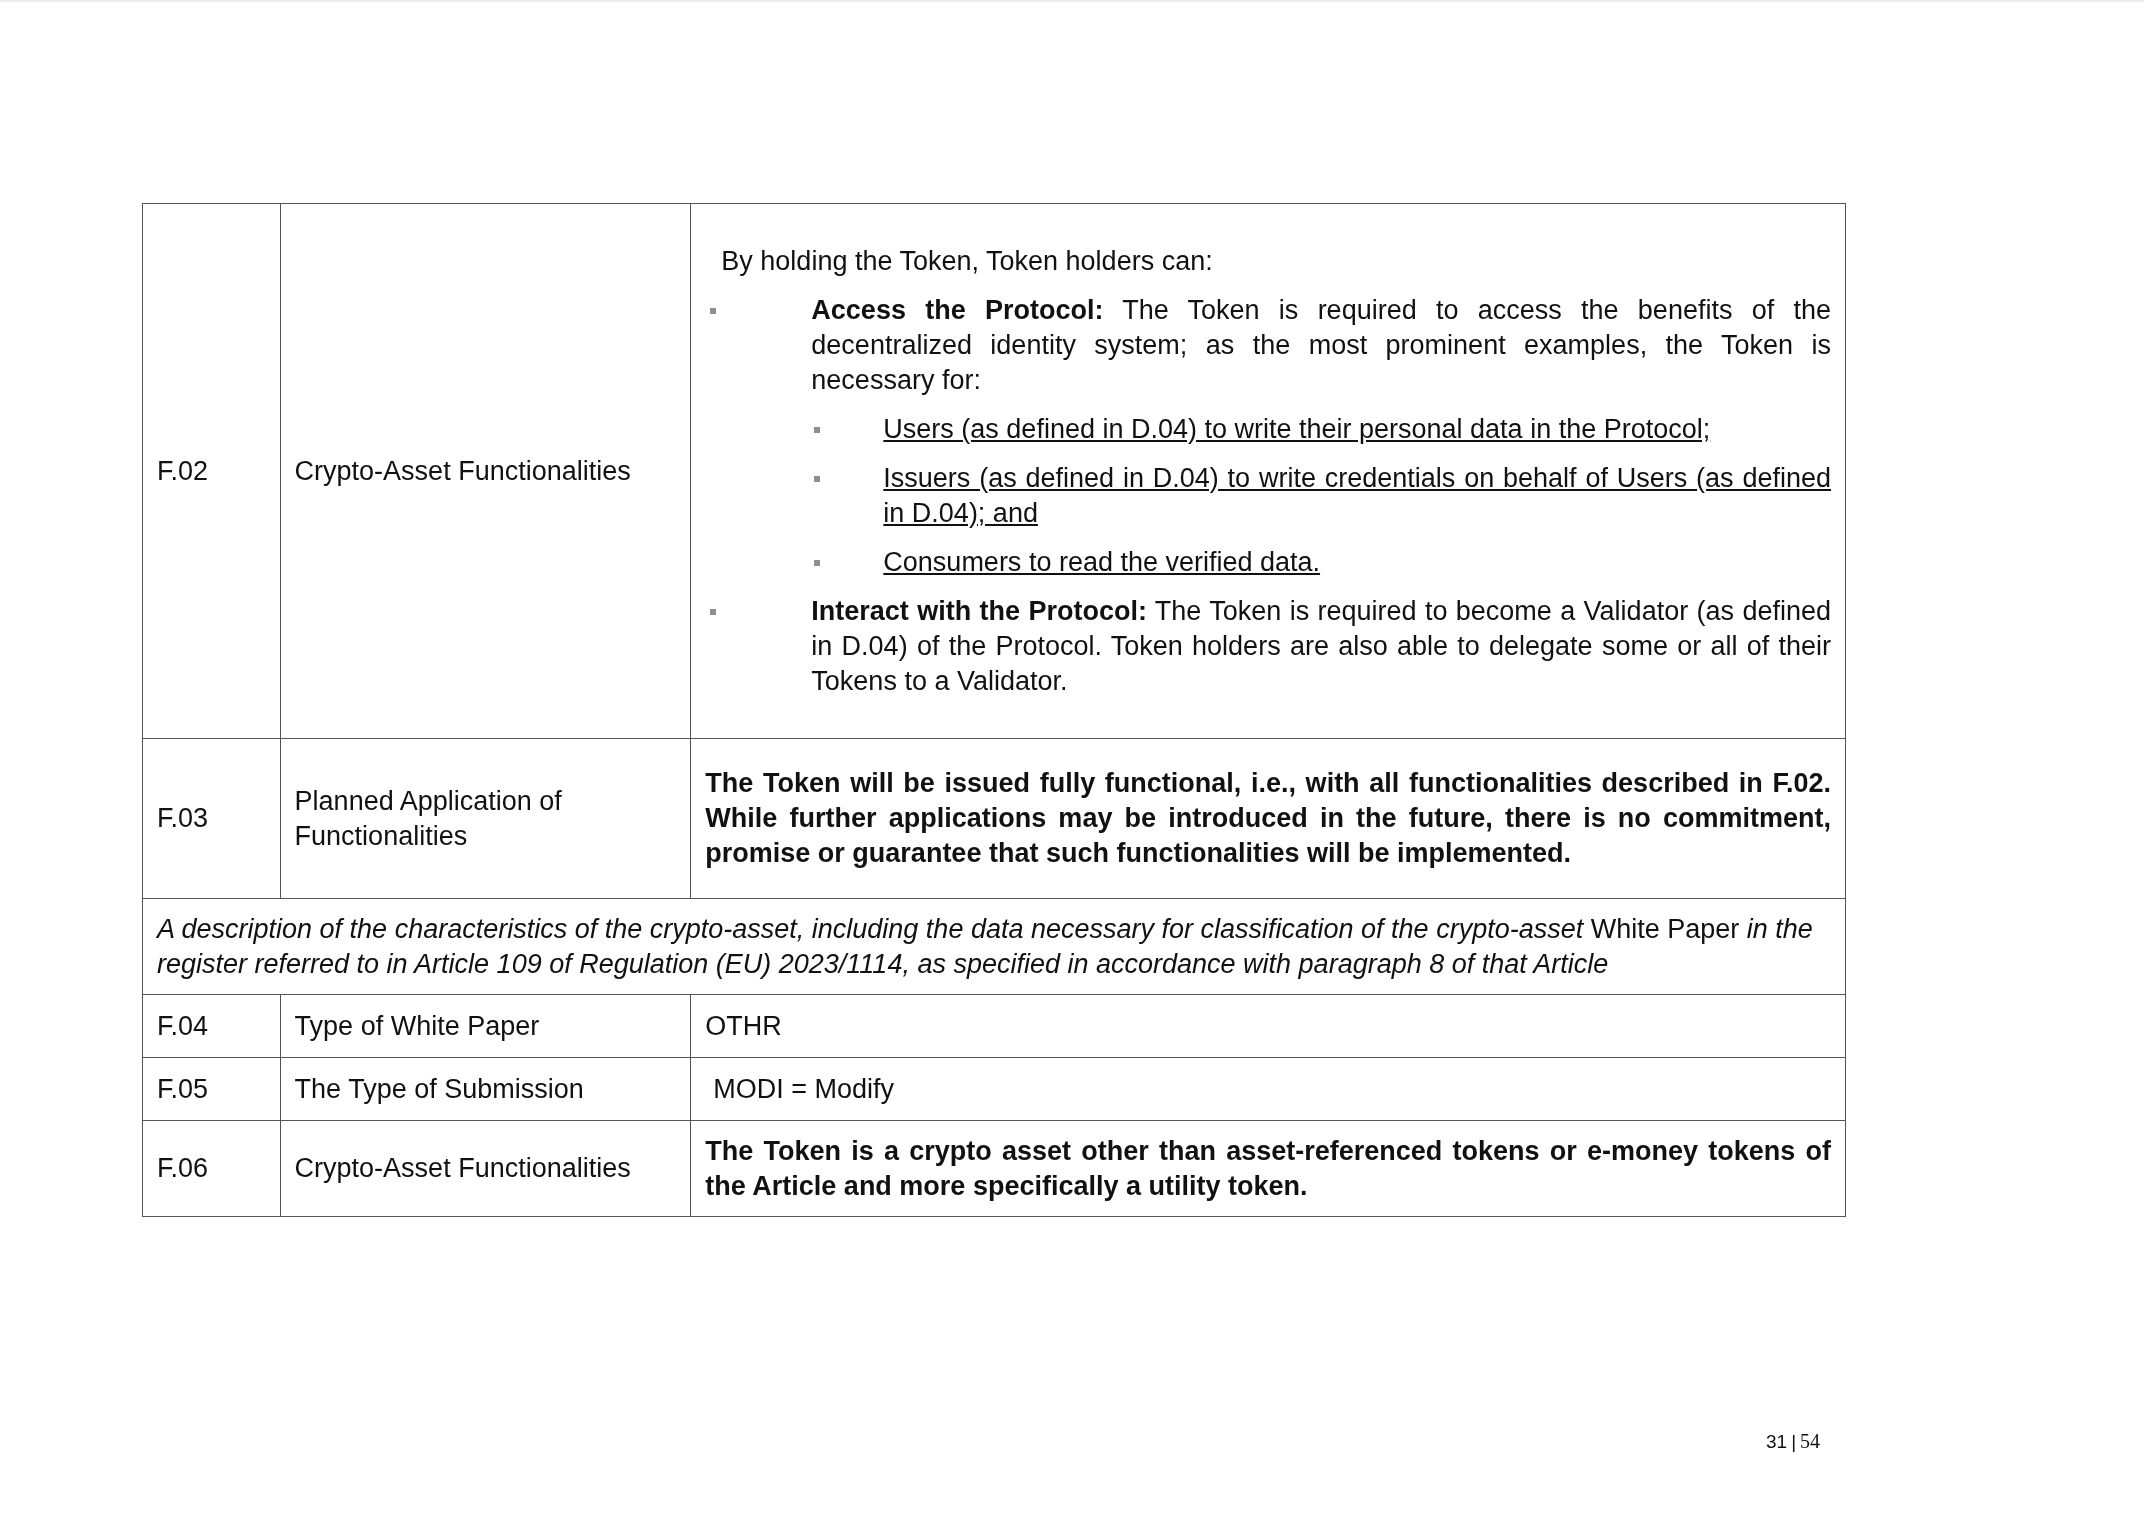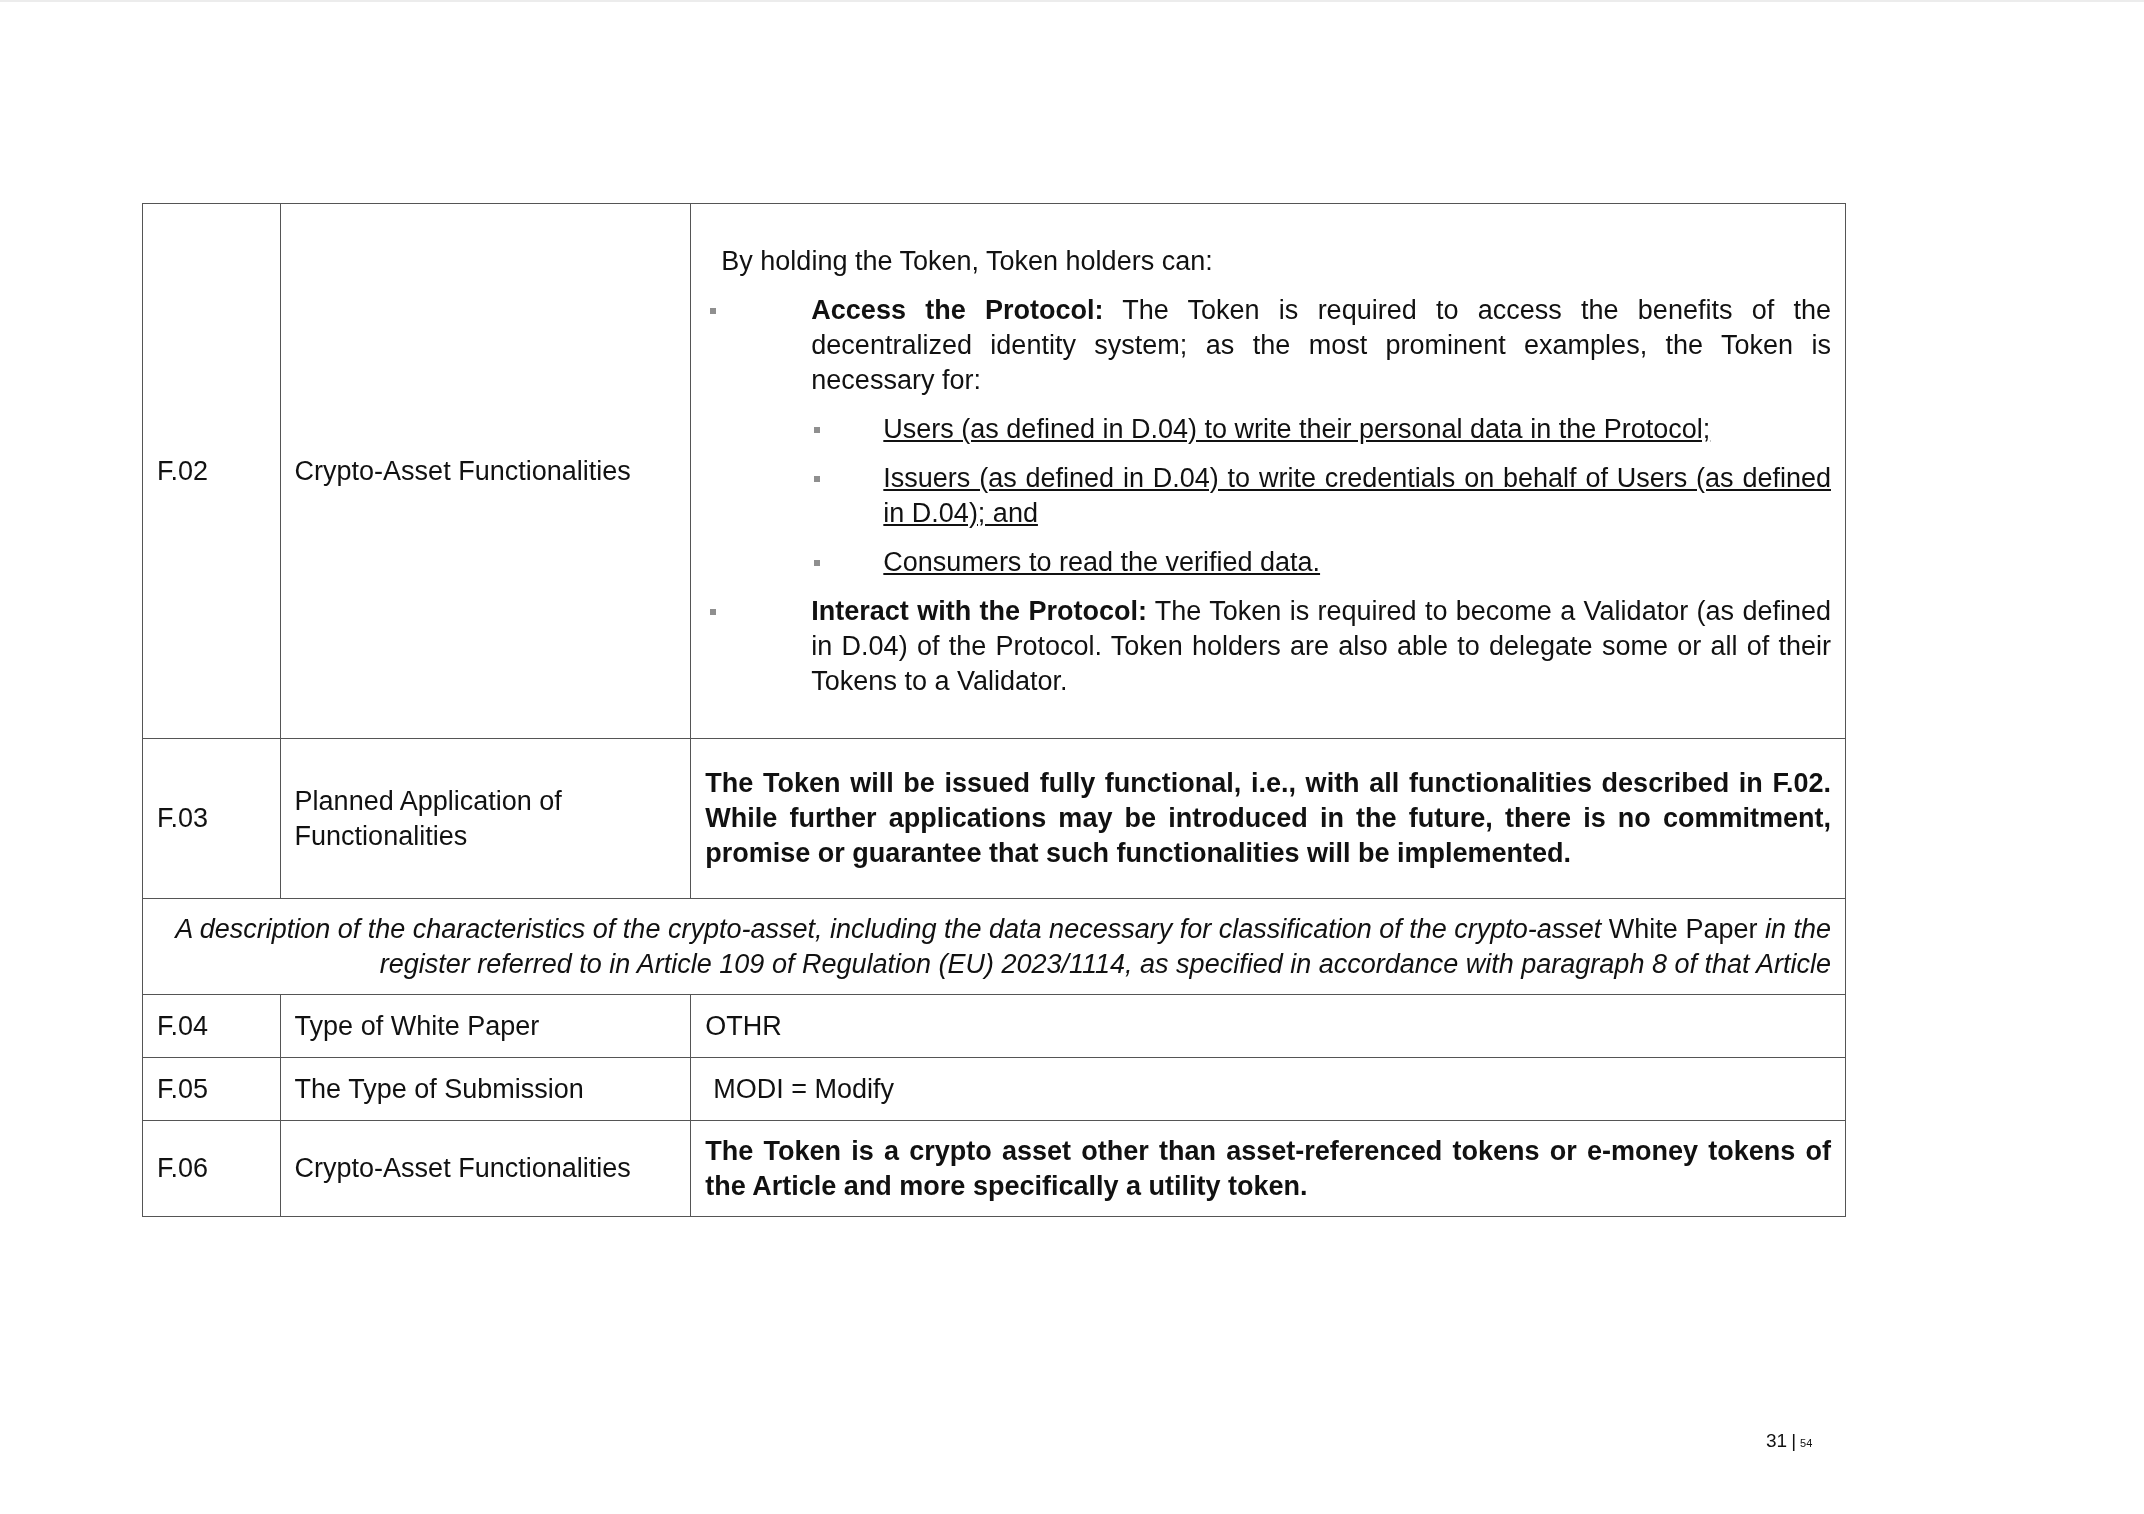--- a/index.html
+++ b/index.html
@@ -10,33 +10,33 @@
                 border-collapse: collapse; table-layout: fixed; font-size: 27px; line-height: 35px; }
   .page-table td { border: 1.5px solid #555555; vertical-align: middle; padding: 0 14px; }
   .c1 { width: 133px; }
   .c2 { width: 397px; }
   .c3 { width: 1116px; }
   .row-f02 td { height: 534px; }
   .row-f03 td { height: 159px; }
   .row-desc td { height: 95px; }
   .row-f04 td, .row-f05 td { height: 62px; margin-top: 45px; }
   .row-f06 td { height: 95px; }
-  .desc { text-align: right; font-style: italic; padding: 0 20px; margin-top: 40px; }
+  .desc { text-align: left; font-style: italic; padding: 0 20px; margin-top: 40px; }
   .desc .normal { font-style: normal; }
   .justify { text-align: justify; font-weight: bold; }
   .intro { margin: 0 0 14px 16px; }
   .bl { position: relative; padding-left: 106px; margin: 9px 0 14px 0; text-align: justify; }
   .bl .sq { position: absolute; left: 5px; top: 15px; width: 6px; height: 6px; background: #8f8f8f; }
   .sub { position: relative; padding-left: 72px; margin: 0 0 14px 0; text-align: justify; text-decoration: underline; }
   .sub .sq { position: absolute; left: 3px; top: 15px; width: 6px; height: 6px; background: #8f8f8f; }
   .subs { margin-top: 14px; }
   b { font-weight: bold; }
   .pagenum { position: absolute; left: 1766px; top: 1430px; font-size: 19px; color: #111; }
   .pagenum .sep { margin: 0 4px; }
-  .pagenum .total { font-size: 11px; }
+  .pagenum .total { font-size: 20px; font-family: Liberation Serif, serif; }
   .modi { padding-left: 8px; text-align: right; }
 </style>
 </head>
 <body>
 
 <div class="topline"></div>
 
 <table class="page-table">
   <colgroup>
       <col class="c1">

